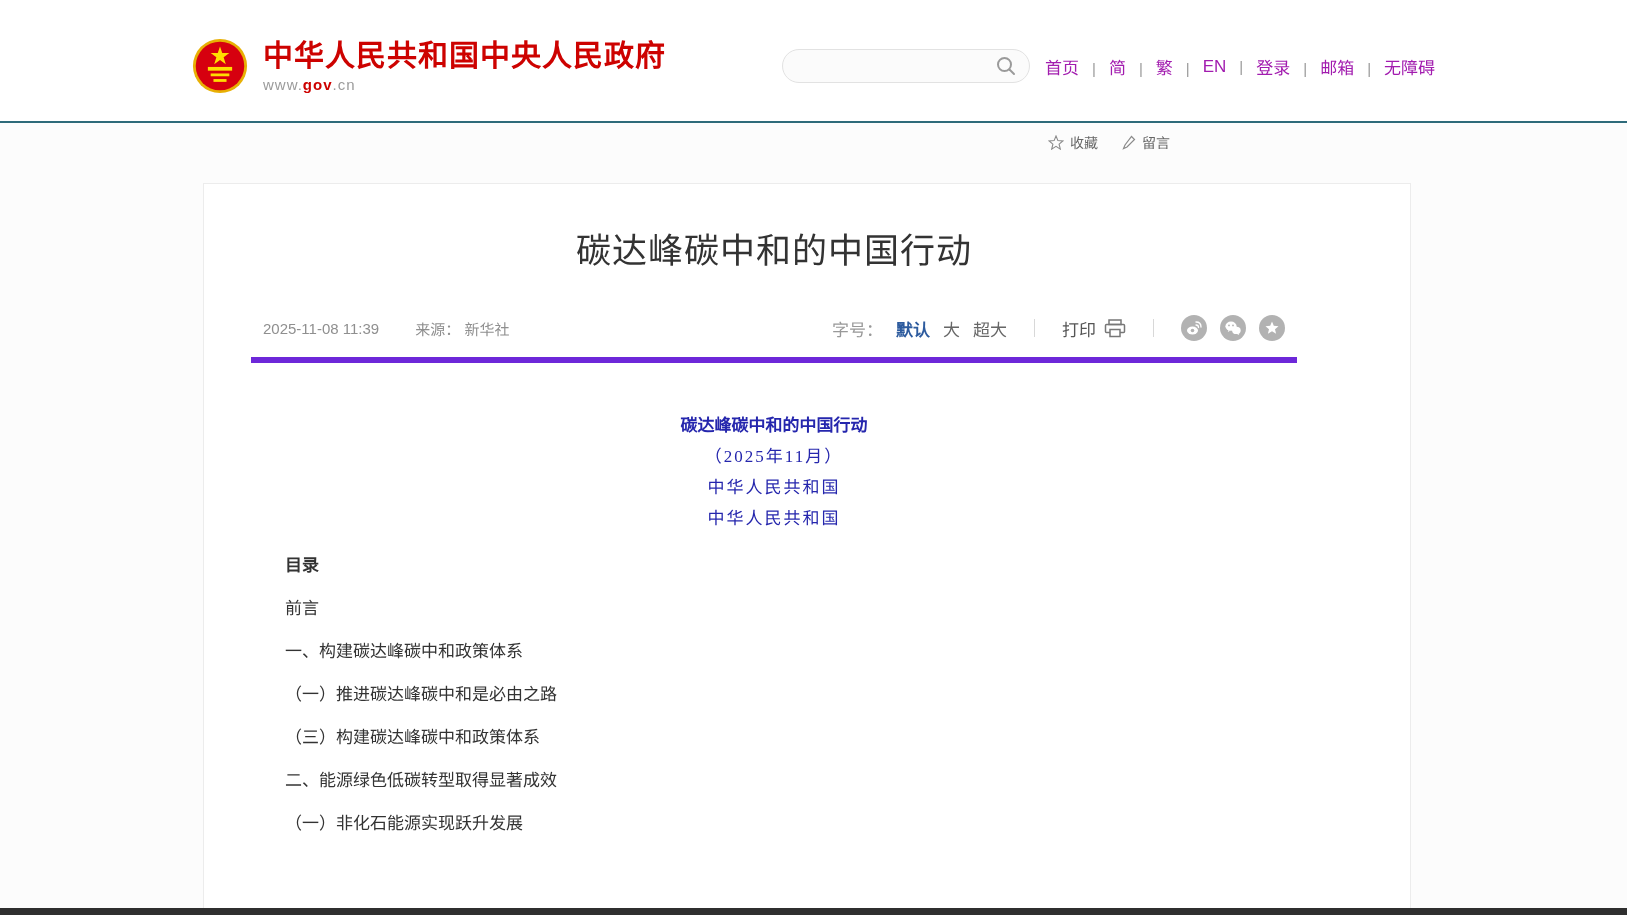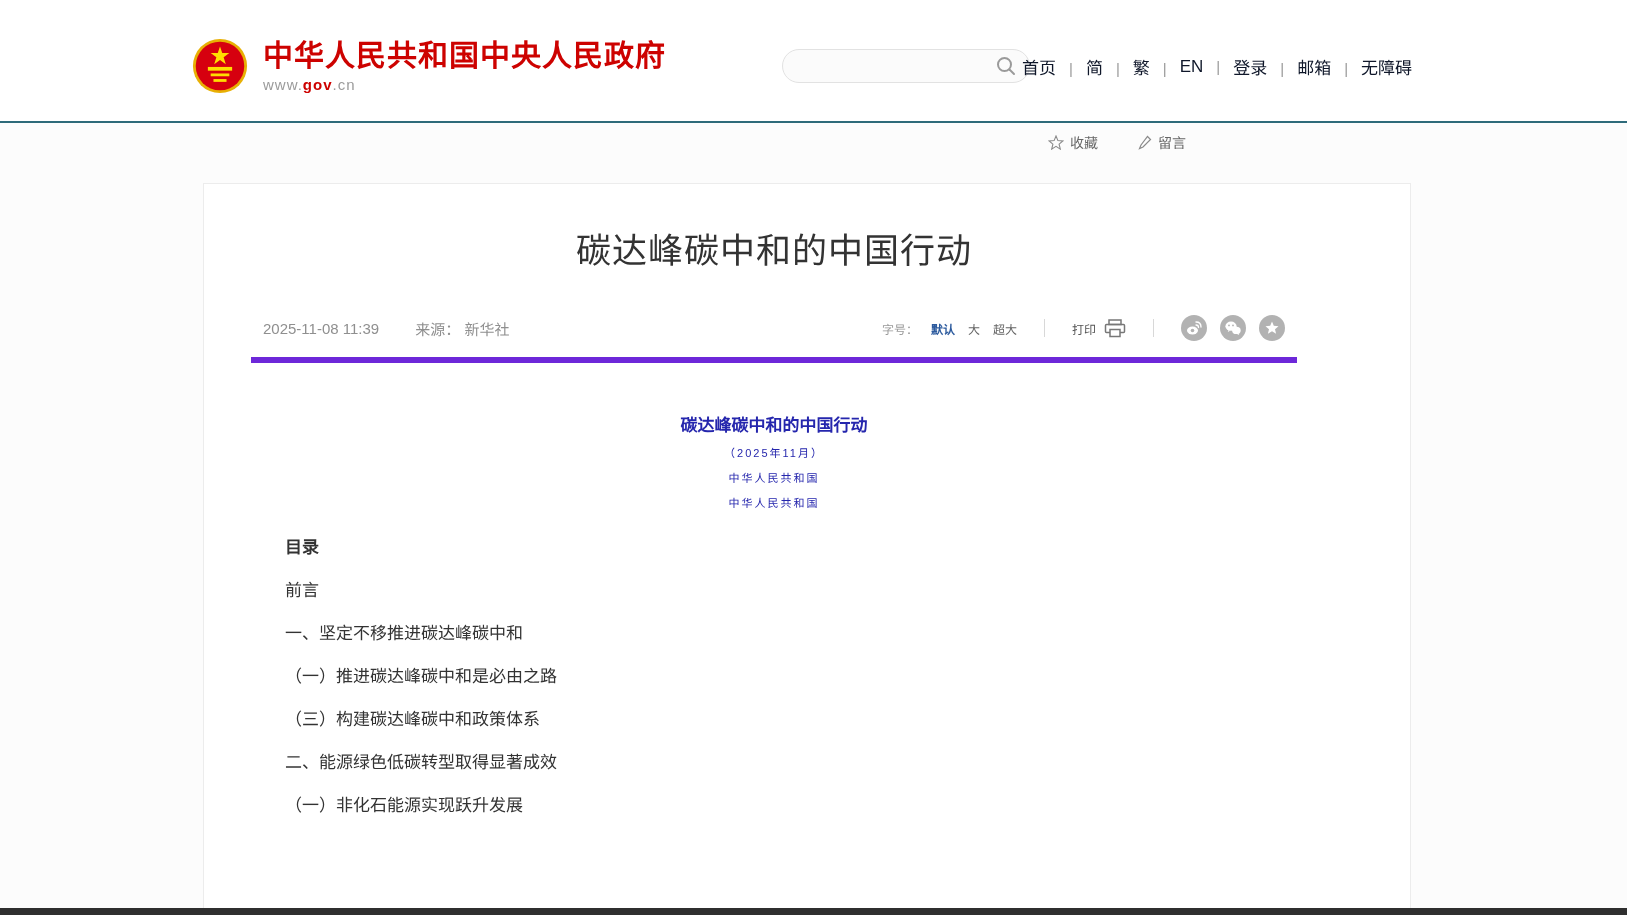--- a/index.html
+++ b/index.html
@@ -24,56 +24,56 @@
   .search-box{
     position:absolute;left:782px;top:49px;width:248px;height:34px;
     border:1px solid #e2e2e2;background:#fbfbfb;border-radius:17px;
     display:flex;align-items:center;padding:0 12px 0 16px;
   }
   .search-box input{
     flex:1;border:none;outline:none;background:transparent;
     font-size:14px;color:#333;min-width:0;
     font-family:"Liberation Sans","DejaVu Sans",sans-serif;
   }
-  .top-nav{position:absolute;left:1022px;top:54px;display:flex;align-items:center;font-size:17px;color:#0f172a;}
+  .top-nav{position:absolute;left:1045px;top:54px;display:flex;align-items:center;font-size:17px;color:#a21caf;}
   .top-nav .nav-item{cursor:pointer;padding:0 0;white-space:nowrap;}
   .top-nav .nav-item:not(:last-child)::after{content:"|";color:#9a9a9a;margin:0 13px;font-size:15px;}
   .teal-line{position:absolute;left:0;top:121px;width:1627px;height:2px;background:var(--teal-line);}
   
   .page-bg{position:absolute;left:0;top:123px;width:1627px;height:792px;background:#fcfcfc;}
-  .quickbar{position:absolute;left:1048px;top:132px;display:flex;align-items:center;gap:40px;font-size:14px;color:#666;}
+  .quickbar{position:absolute;left:1048px;top:132px;display:flex;align-items:center;gap:24px;font-size:14px;color:#666;}
   .quickbar .qitem{display:flex;align-items:center;gap:6px;cursor:pointer;}
   
   .card{
     position:absolute;left:203px;top:183px;width:1208px;height:740px;
     background:#fff;border:1px solid #ececec;border-bottom:none;
   }
   .inner{width:1046px;margin:0 auto 0 47px;}
   .article-title{margin-top:38px;text-align:center;font-size:35px;font-weight:400;color:#333;letter-spacing:1px;}
   .meta-row{
     margin-top:42px;display:flex;justify-content:space-between;align-items:center;
     padding:0 12px 16px 12px;border-bottom:6px solid #6d28d9;
   }
   .meta-left{display:flex;align-items:center;gap:36px;font-size:15px;color:#8f8f8f;}
-  .meta-right{display:flex;align-items:center;gap:13px;font-size:12px;color:#666;}
+  .meta-right{display:flex;align-items:center;gap:13px;font-size:17px;color:#666;}
   .fs-label{color:#999;}
   .fs-default{color:var(--link-blue);font-weight:bold;cursor:pointer;}
   .fs-opt{color:#666;cursor:pointer;}
   .vdiv{width:1px;height:18px;background:#d8d8d8;margin:0 14px;}
   .print-btn{display:flex;align-items:center;gap:8px;cursor:pointer;color:#555;}
   .share-circle{width:26px;height:26px;border-radius:50%;background:#b2b2b2;display:flex;align-items:center;justify-content:center;cursor:pointer;}
   .share-circle + .share-circle{margin-left:0;}
   
   .article-body{margin-top:54px;font-size:17px;color:#333;}
   .article-body p{line-height:1;margin:0 0 26px 0;}
   .lead{text-indent:2em;line-height:1.3 !important;}
   .center-line{text-align:center;text-indent:0 !important;}
   .doc-title{color:var(--doc-blue);font-weight:bold;margin-top:34px !important;margin-bottom:14px !important;}
-  .doc-sub{color:var(--doc-blue);font-size:11px;margin-bottom:14px !important;
-    font-family:Liberation Sans, sans-serif;letter-spacing:2px;}
+  .doc-sub{color:var(--doc-blue);font-size:17px;margin-bottom:14px !important;
+    font-family:Liberation Serif, serif;letter-spacing:2px;}
   .toc-heading{font-weight:bold;text-indent:2em;margin-top:30px !important;font-size:17px;}
   .toc-item{text-indent:2em;}
   
   .bottom-edge{position:absolute;left:0;bottom:0;width:1627px;height:7px;background:#2f2f2f;}
   svg{display:block;}
 </style>
 </head>
 <body>
 
 <header class="site-header">
@@ -181,21 +181,21 @@
 
     <div class="article-body">
 
       <p class="center-line doc-title">碳达峰碳中和的中国行动</p>
       <p class="center-line doc-sub">（2025年11月）</p>
       <p class="center-line doc-sub">中华人民共和国</p>
       <p class="center-line doc-sub">中华人民共和国</p>
 
       <p class="toc-heading">目录</p>
       <p class="toc-item">前言</p>
-      <p class="toc-item">一、坚定不移推进碳达峰碳中和</p>
+      <p class="toc-item">一、构建碳达峰碳中和政策体系</p>
       <p class="toc-item">（一）推进碳达峰碳中和是必由之路</p>
       <p class="toc-item">（三）构建碳达峰碳中和政策体系</p>
       <p class="toc-item">二、能源绿色低碳转型取得显著成效</p>
       <p class="toc-item">（一）非化石能源实现跃升发展</p>
     </div>
   </div>
 </main>
 
 <div class="bottom-edge"></div>
 

